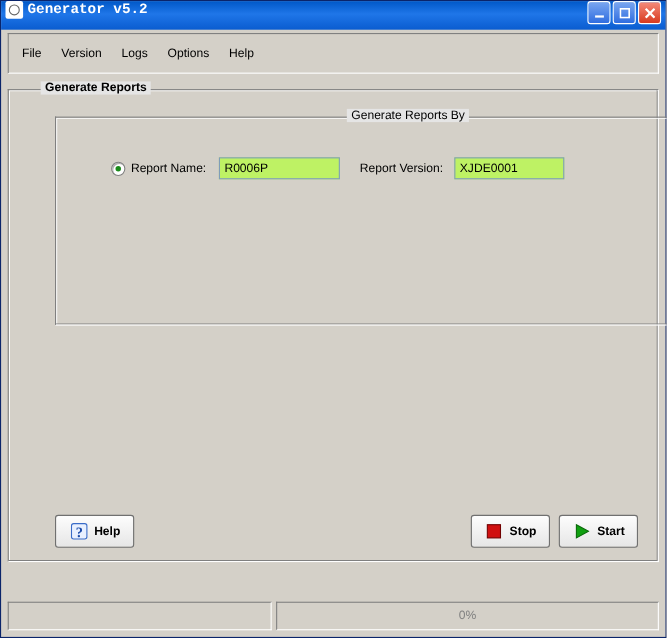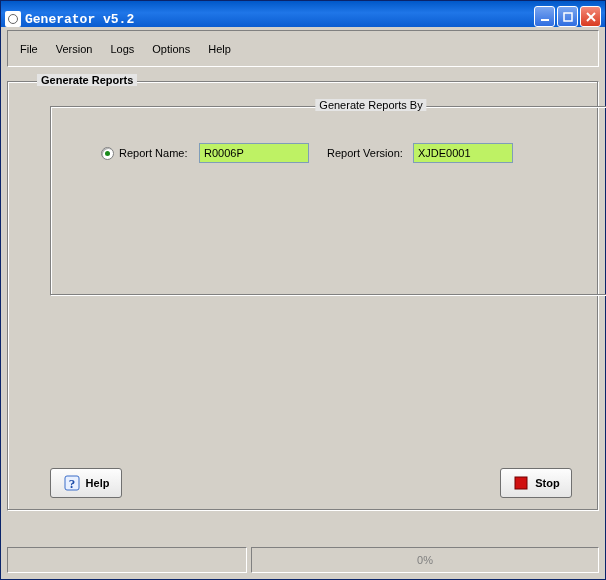--- a/index.html
+++ b/index.html
@@ -17,21 +17,21 @@
     height: 580px;
     background: #d4d0c8;
     border: 1px solid #0a246a;
     display: flex;
     flex-direction: column;
   }
   .titlebar {
     height: 26px;
     background: linear-gradient(to bottom, #0058c8 0%, #1f76e8 45%, #0a5cd0 100%);
     display: flex;
-    align-items: flex-end;
+    align-items: flex-start;
     padding: 0 4px 0 4px;
     color: #fff;
   }
   .titlebar .app-icon {
     width: 16px; height: 16px;
     margin-right: 4px;
     display: inline-block;
     background: #fff;
     border-radius: 2px;
     position: relative;
@@ -257,20 +257,28 @@
         <span style="flex:1"></span>
         <div class="btn">
           <span class="icon-box">
             <svg width="14" height="14">
                 <rect x="1" y="1" width="12" height="12" fill="#d01010" stroke="#700000"></rect>
               </svg>
           </span>
           <span>Stop</span>
         </div>
         <span style="width:8px;"></span>
+        <div class="btn">
+          <span class="icon-box">
+            <svg width="14" height="14">
+                <polygon points="2,1 13,7 2,13" fill="#10a010" stroke="#0a6a0a"></polygon>
+              </svg>
+          </span>
+          <span>Start</span>
+        </div>
       </div>
 
     </div>
   </div>
 
   <div class="footer">
     <div class="status-cell status-left"></div>
     <div class="status-cell status-right">
       <span>0%</span>
     </div>

